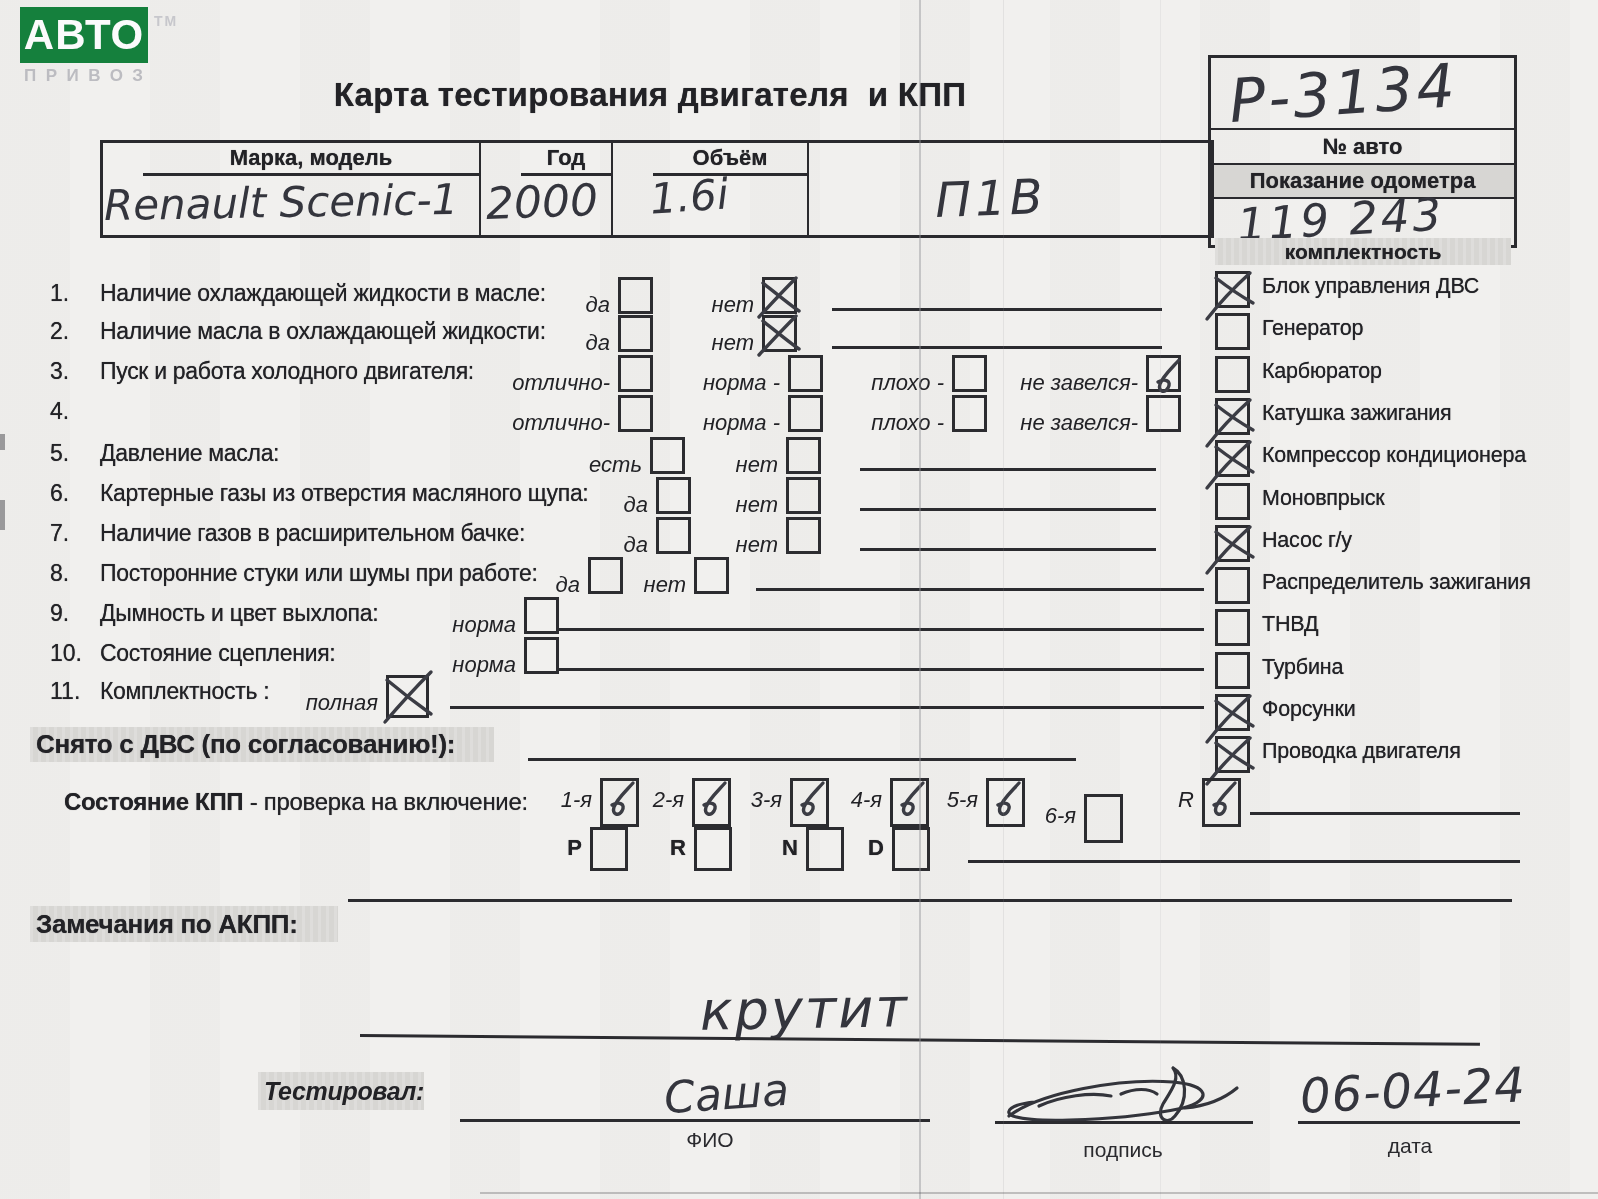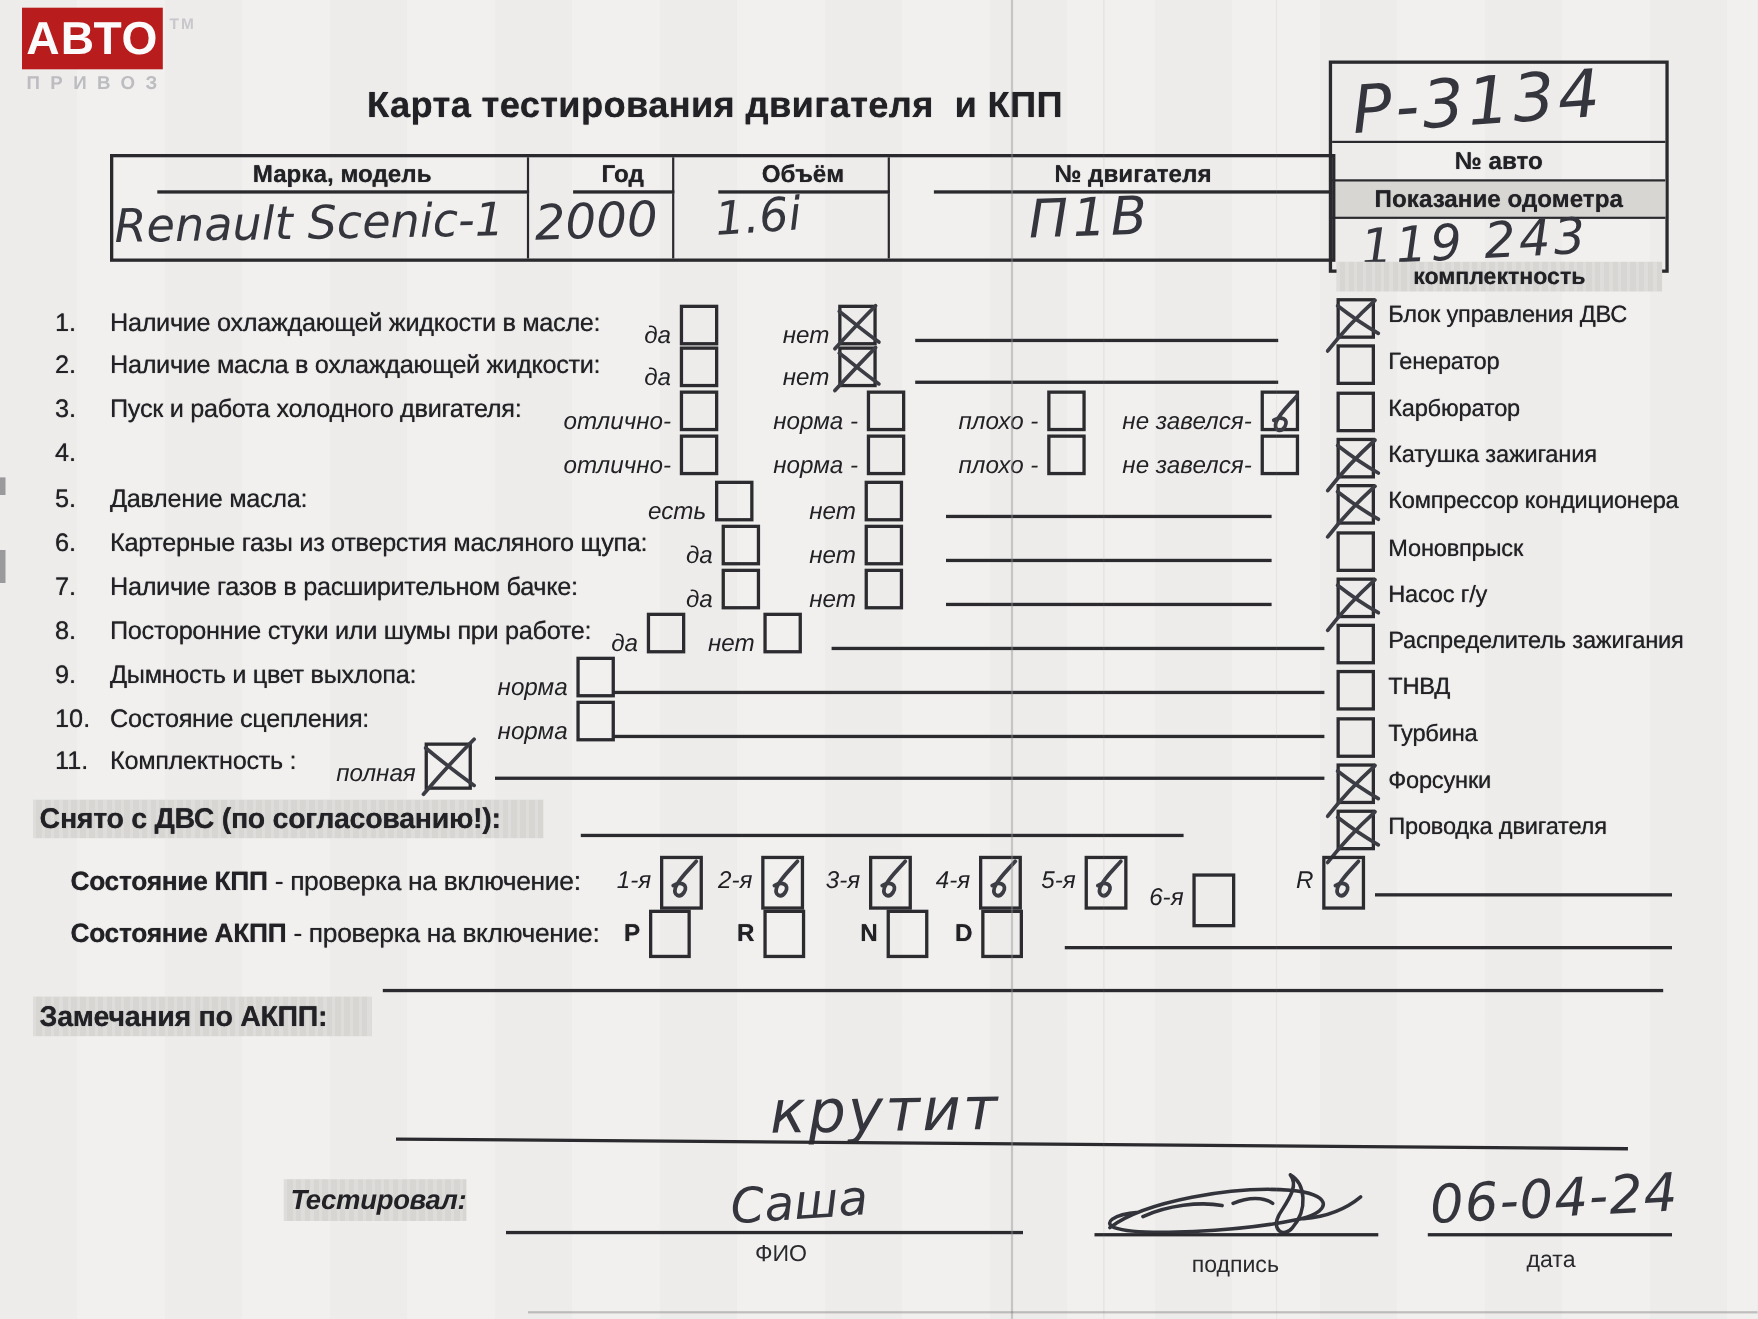--- a/index.html
+++ b/index.html
@@ -4,21 +4,21 @@
 <style>
   html,body{margin:0;padding:0;background:#e7e7e5;}
   .page{position:relative;width:1598px;height:1199px;background:#f1f0ee;
         font-family:"Liberation Sans",sans-serif;color:#222226;overflow:hidden;}
   .page::before{content:"";position:absolute;inset:0;pointer-events:none;
         background:repeating-linear-gradient(90deg,rgba(0,0,0,0.014) 0 70px,rgba(255,255,255,0.02) 70px 150px);}
   .abs{position:absolute;}
   .thick{text-shadow:0 0 .7px rgba(34,34,38,.85);}
   .fold{position:absolute;top:0;bottom:0;background:#8e8e93;}
   
-  .logo-block{left:20px;top:7px;width:128px;height:56px;background:#b91c1c;
+  .logo-block{left:20px;top:7px;width:128px;height:56px;background:#15803d;
         display:flex;align-items:center;justify-content:center;}
   .logo-brand{color:#fbfbfc;font-weight:bold;font-size:42px;letter-spacing:1px;}
   .logo-tm{left:154px;top:13px;color:#c7c7cc;font-size:14px;font-weight:bold;letter-spacing:2px;}
   .logo-sub{left:24px;top:66px;color:#bcbcc1;font-size:17px;font-weight:bold;letter-spacing:9.5px;}
   .title{left:310px;top:76px;width:680px;text-align:center;font-size:33px;font-weight:bold;
         letter-spacing:.3px;white-space:pre;}
   
   .abox{left:1208px;top:55px;width:303px;border:3px solid #2a2a2e;}
   .abox-row{position:relative;border-top:2.5px solid #2a2a2e;}
   .abox-row:first-child{border-top:none;}
@@ -85,21 +85,20 @@
     <div class="abox-row abox-odo-h thick">Показание одометра</div>
     <div class="abox-row abox-odo-v">
       <span class="hw" style="left:26px;top:-6px;font-size:45px;letter-spacing:3px;transform:rotate(-3deg);">119 243</span>
     </div>
   </div>
 
   <div class="abs vt">
     <div class="vt-h thick">Марка, модель</div>
     <div class="vt-h thick">Год</div>
     <div class="vt-h thick">Объём</div>
-    <div class="vt-h thick">№ двигателя</div>
     <div></div>
     <div></div>
     <div></div>
     <div></div>
   </div>
   <span class="hw" style="left:104px;top:178px;font-size:42px;transform:rotate(-1deg);">Renault Scenic-1</span>
   <span class="hw" style="left:486px;top:176px;font-size:44px;transform:rotate(-2deg);">2000</span>
   <span class="hw" style="left:650px;top:172px;font-size:42px;transform:rotate(-4deg);">1.6i</span>
   <span class="hw" style="left:935px;top:170px;font-size:48px;letter-spacing:4px;transform:rotate(-2deg);">П1В</span>
 
@@ -407,21 +406,20 @@
             <svg style="left:-2px;top:-5px;width:38px;height:46px" viewBox="0 0 38 46">
               <path d="M32 7 C25 15 16 23 13 31 C11 38 17 41 21 35 C25 28 18 25 11 29"></path>
             </svg>
           </div>
         </div>
       </div>
     <div class="uline" style="left:1250px;top:26px;width:270px;"></div>
   </div>
 
   <div class="abs" style="left:0;top:833px;width:1598px;height:50px;">
-    <div class="sect-label thick"><b>Состояние АКПП</b><span> - проверка на включение:</span></div>
     <div>
         <div class="opt" style="left: 590px; top: -6px;">
           <div class="opt-label thick" style="top: 8px; font-style: normal; font-weight: bold;">P</div>
           <div class="cb cb-mid"></div>
         </div>
         <div class="opt" style="left: 694px; top: -6px;">
           <div class="opt-label thick" style="top: 8px; font-style: normal; font-weight: bold;">R</div>
           <div class="cb cb-mid"></div>
         </div>
         <div class="opt" style="left: 806px; top: -6px;">

